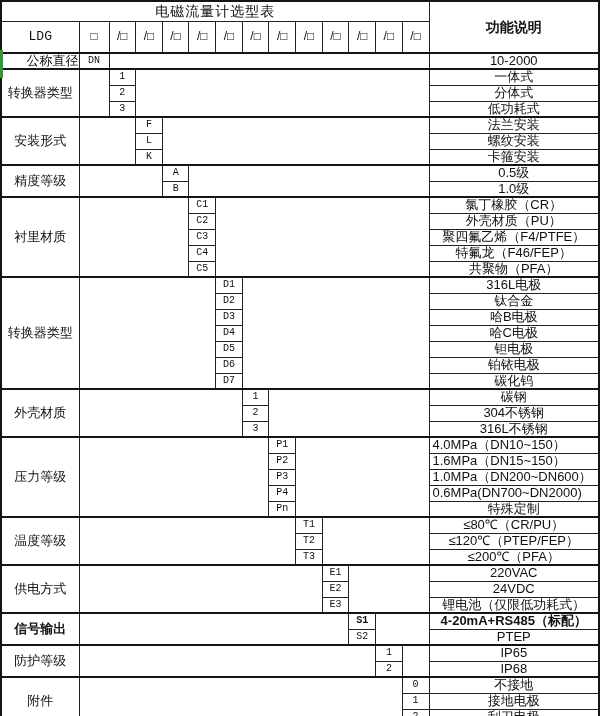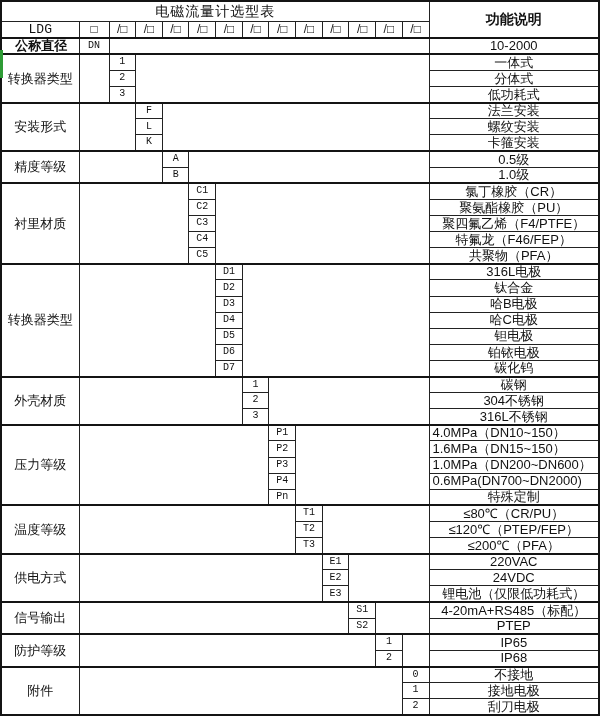--- a/index.html
+++ b/index.html
@@ -9,21 +9,21 @@
         border:2px solid #141414;}
   td{border:1px solid #222;padding:0;margin:0;text-align:center;vertical-align:middle;
      font-size:13px;line-height:1.05;white-space:nowrap;overflow:hidden;color:#111;}
   td.sec-top{border-top:2px solid #141414;}
   td.title-cell{font-size:14px;font-weight:normal;letter-spacing:1px;}
   td.func-header{font-size:14px;font-weight:bold;}
   td.code{font-size:10px;font-family:"Liberation Mono","Liberation Sans",monospace;}
   td.model-prefix{font-size:13px;font-family:"Liberation Mono","Liberation Sans",monospace;}
   td.slot{font-size:12px;color:#111;}
   td.left-align{text-align:left;padding-left:3px;margin-top:43px;}
-  td.lab-left{text-align:center;padding-left:2px;font-weight:bold;}
+  td.lab-left{text-align:right;padding-left:2px;}
   .artifact{position:absolute;left:0;top:50px;width:3px;height:28px;background:#2e9b35;}
 </style>
 </head>
 <body>
 
 <div class="artifact"></div>
 
 <table id="sel-table">
   <colgroup>
     <col style="width:78px">
@@ -40,21 +40,21 @@
       <col>
       <col>
       <col>
     <col style="width:170px">
   </colgroup>
   <tbody id="sel-table-body">
       <tr style="height: 20px;">
         <td class="title-cell sec-top" colspan="14">电磁流量计选型表</td>
         <td class="func-header sec-top" rowspan="2">功能说明</td>
       </tr>
-      <tr style="height: 17px;">
+      <tr style="height: 32px;">
         <td class="model-prefix">LDG</td>
         <td class="slot">□</td>
         <td class="slot">/□</td>
         <td class="slot">/□</td>
         <td class="slot">/□</td>
         <td class="slot">/□</td>
         <td class="slot">/□</td>
         <td class="slot">/□</td>
         <td class="slot">/□</td>
         <td class="slot">/□</td>
@@ -112,21 +112,21 @@
       </tr>
       <tr style="height: 16px;">
         <td class="sec-top" rowspan="5">衬里材质</td>
         <td class="sec-top" colspan="4" rowspan="5"></td>
         <td class="sec-top code">C1</td>
         <td class="sec-top" colspan="8" rowspan="5"></td>
         <td class="sec-top desc">氯丁橡胶（CR）</td>
       </tr>
       <tr style="height: 16px;">
         <td class="code">C2</td>
-        <td class="desc">聚氨酯橡胶（PU）</td>
+        <td class="desc">外壳材质（PU）</td>
       </tr>
       <tr style="height: 16px;">
         <td class="code">C3</td>
         <td class="desc">聚四氟乙烯（F4/PTFE）</td>
       </tr>
       <tr style="height: 16px;">
         <td class="code">C4</td>
         <td class="desc">特氟龙（F46/FEP）</td>
       </tr>
       <tr style="height: 16px;">
@@ -225,21 +225,21 @@
         <td class="sec-top desc">220VAC</td>
       </tr>
       <tr style="height: 16px;">
         <td class="code">E2</td>
         <td class="desc">24VDC</td>
       </tr>
       <tr style="height: 16px;">
         <td class="code">E3</td>
         <td class="desc">锂电池（仅限低功耗式）</td>
       </tr>
-      <tr style="height: 16px;">
+      <tr style="height: 16px; font-weight: bold;">
         <td class="sec-top" rowspan="2">信号输出</td>
         <td class="sec-top" colspan="10" rowspan="2"></td>
         <td class="sec-top code">S1</td>
         <td class="sec-top" colspan="2" rowspan="2"></td>
         <td class="sec-top desc">4-20mA+RS485（标配）</td>
       </tr>
       <tr style="height: 16px;">
         <td class="code">S2</td>
         <td class="desc">PTEP</td>
       </tr>

